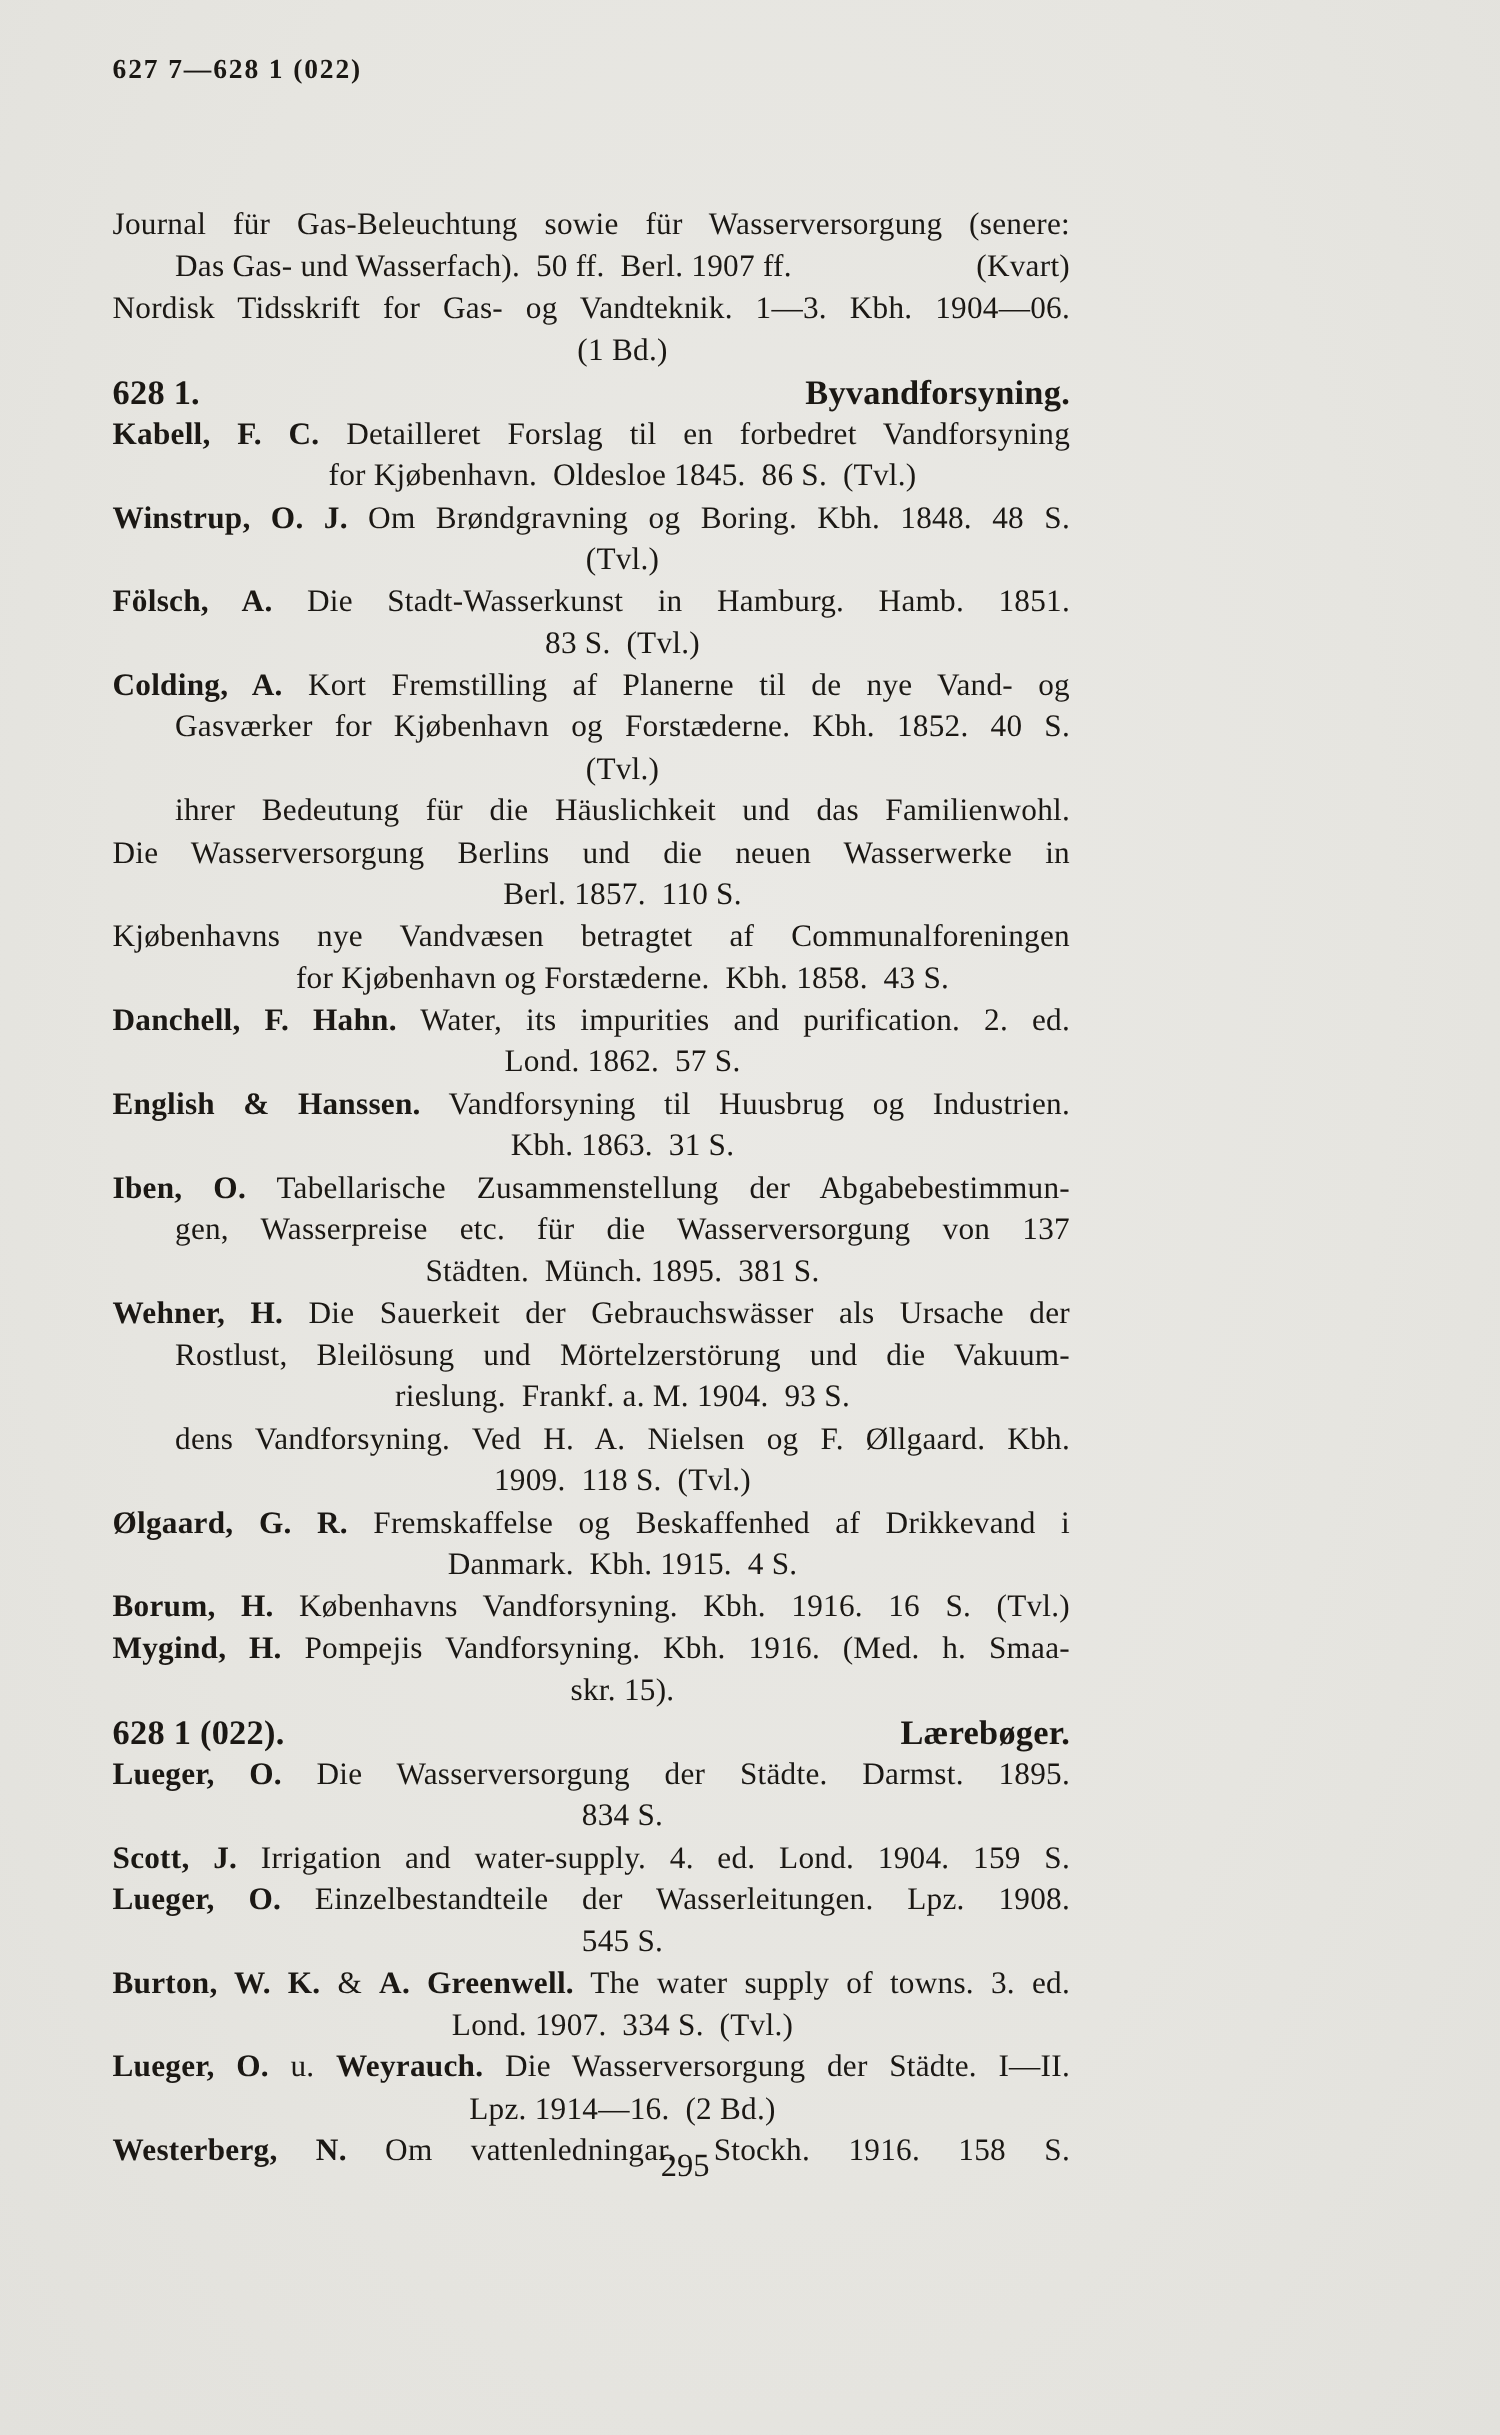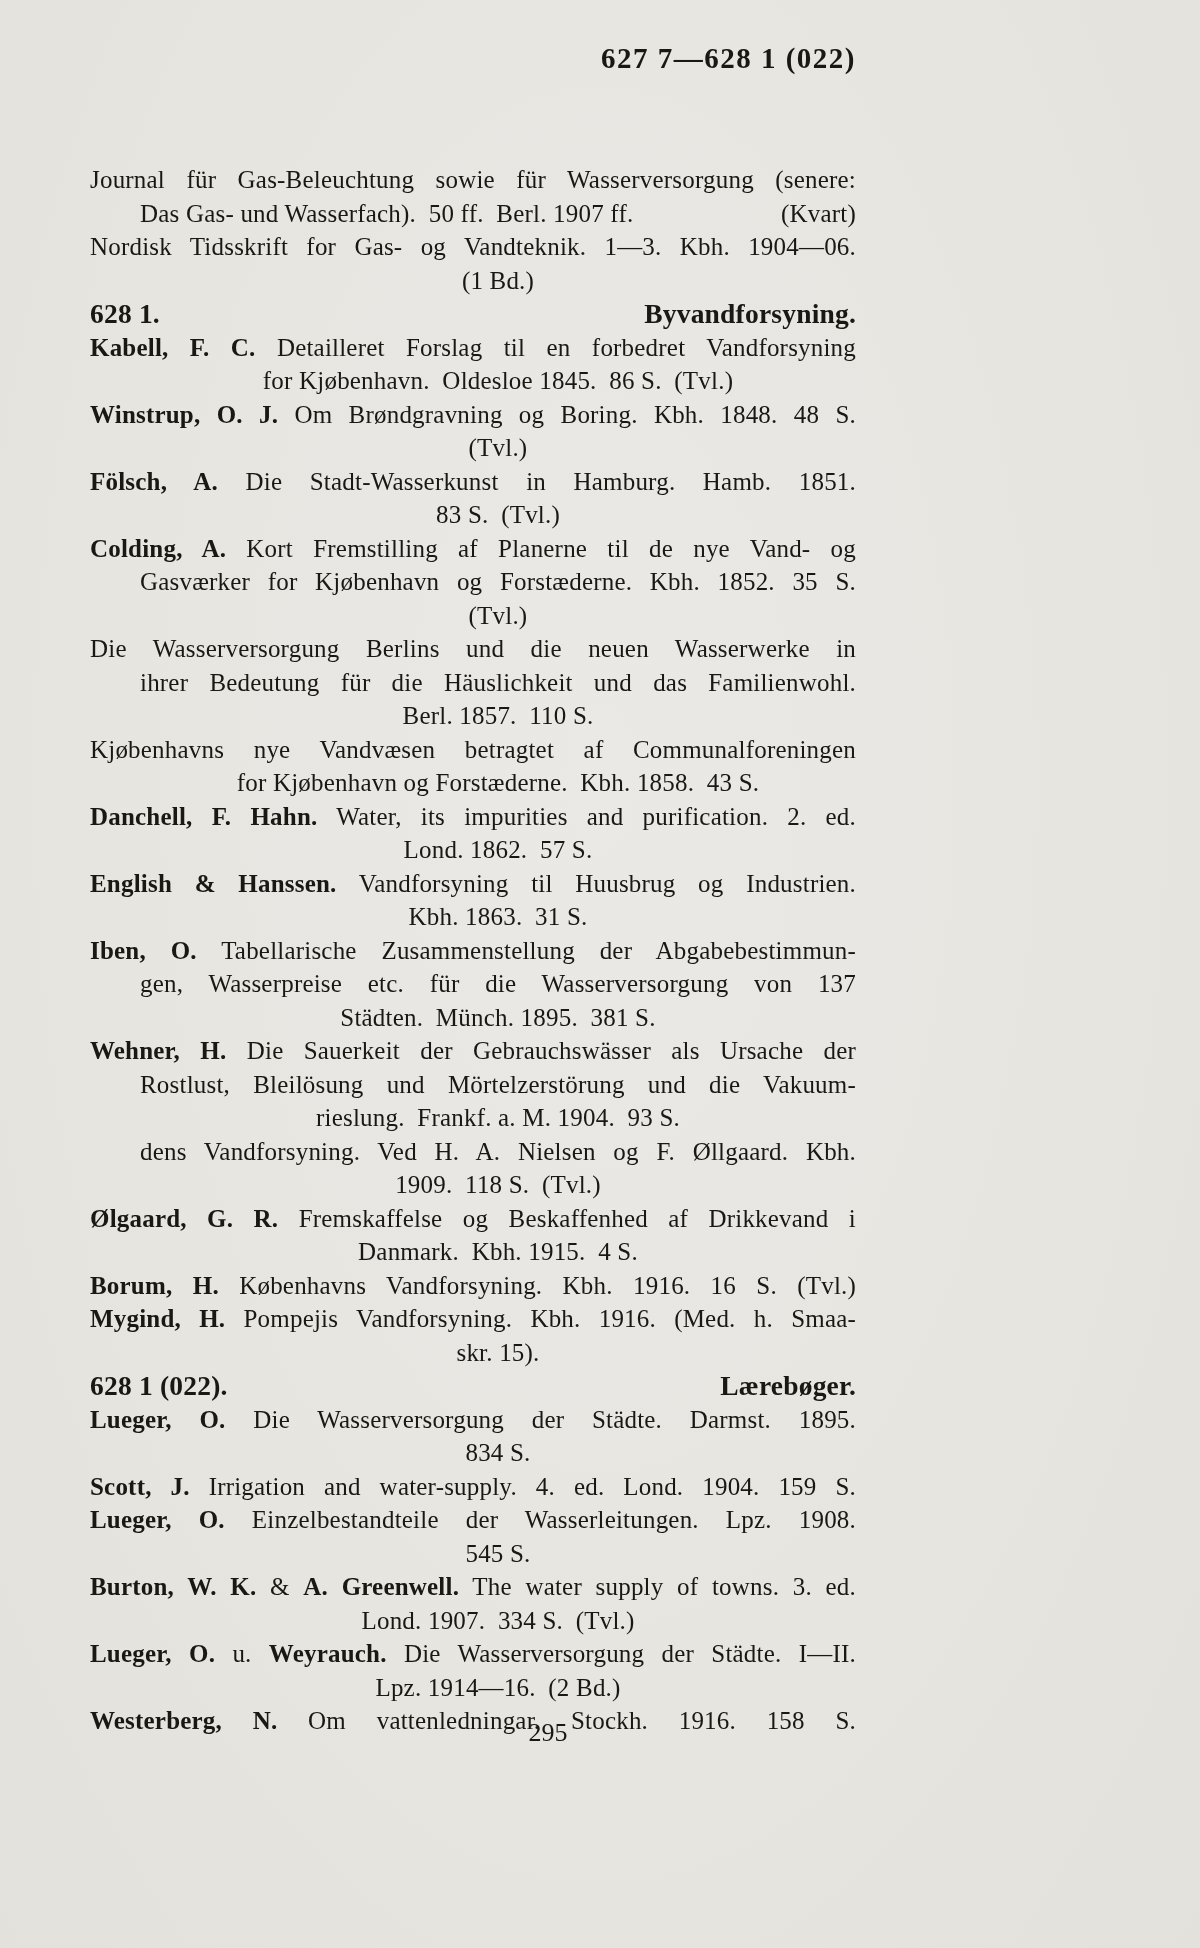--- a/index.html
+++ b/index.html
@@ -8,21 +8,21 @@
     width:1200px;height:1948px;
     margin:0 auto;
     background:#e7e6e1;
     background-image:radial-gradient(ellipse at 50% 40%, #eae9e5 0%, #e6e5e0 60%, #e2e1dc 100%);
     font-family:"Liberation Serif","DejaVu Serif",serif;
     color:#1b1814;
     overflow:hidden;
   }
   .header{
     position:absolute;top:42px;left:90px;width:766px;
-    text-align:right;font-weight:bold;font-size:29px;
+    text-align:left;font-weight:bold;font-size:22px;
     letter-spacing:1.5px;
   }
   .bib{
     position:absolute;top:116px;left:90px;width:766px;
     font-size:25px;line-height:33.5px;
     letter-spacing:0.2px;
     margin-top:47px;
   }
   .line{min-height:33.5px;}
   .ind1{padding-left:50px;}
@@ -54,24 +54,24 @@
         <span><span class="bold">628 1.</span></span>
         <span class="bold">Byvandforsyning.</span>
       </div>
       <div class="line ind0 a-j"><span><span class="bold">Kabell, F. C.</span><span> Detailleret Forslag til en forbedret Vandforsyning</span></span></div>
       <div class="line ind1 a-l"><span><span>for Kjøbenhavn. Oldesloe 1845. 86 S. (Tvl.)</span></span></div>
       <div class="line ind0 a-j"><span><span class="bold">Winstrup, O. J.</span><span> Om Brøndgravning og Boring. Kbh. 1848. 48 S.</span></span></div>
       <div class="line ind1 a-l"><span><span>(Tvl.)</span></span></div>
       <div class="line ind0 a-j"><span><span class="bold">Fölsch, A.</span><span> Die Stadt-Wasserkunst in Hamburg. Hamb. 1851.</span></span></div>
       <div class="line ind1 a-l"><span><span>83 S. (Tvl.)</span></span></div>
       <div class="line ind0 a-j"><span><span class="bold">Colding, A.</span><span> Kort Fremstilling af Planerne til de nye Vand- og</span></span></div>
-      <div class="line ind1 a-j"><span><span>Gasværker for Kjøbenhavn og Forstæderne. Kbh. 1852. 35 S.</span></span></div>
+      <div class="line ind1 a-j"><span><span>Gasværker for Kjøbenhavn og Forstæderne. Kbh. 1852. 40 S.</span></span></div>
       <div class="line ind1 a-l"><span><span>(Tvl.)</span></span></div>
+      <div class="line ind1 a-j"><span><span>ihrer Bedeutung für die Häuslichkeit und das Familienwohl.</span></span></div>
       <div class="line ind0 a-j"><span><span>Die Wasserversorgung Berlins und die neuen Wasserwerke in</span></span></div>
-      <div class="line ind1 a-j"><span><span>ihrer Bedeutung für die Häuslichkeit und das Familienwohl.</span></span></div>
       <div class="line ind1 a-l"><span><span>Berl. 1857. 110 S.</span></span></div>
       <div class="line ind0 a-j"><span><span>Kjøbenhavns nye Vandvæsen betragtet af Communalforeningen</span></span></div>
       <div class="line ind1 a-l"><span><span>for Kjøbenhavn og Forstæderne. Kbh. 1858. 43 S.</span></span></div>
       <div class="line ind0 a-j"><span><span class="bold">Danchell, F. Hahn.</span><span> Water, its impurities and purification. 2. ed.</span></span></div>
       <div class="line ind1 a-l"><span><span>Lond. 1862. 57 S.</span></span></div>
       <div class="line ind0 a-j"><span><span class="bold">English &amp; Hanssen.</span><span> Vandforsyning til Huusbrug og Industrien.</span></span></div>
       <div class="line ind1 a-l"><span><span>Kbh. 1863. 31 S.</span></span></div>
       <div class="line ind0 a-j"><span><span class="bold">Iben, O.</span><span> Tabellarische Zusammenstellung der Abgabebestimmun-</span></span></div>
       <div class="line ind1 a-j"><span><span>gen, Wasserpreise etc. für die Wasserversorgung von 137</span></span></div>
       <div class="line ind1 a-l"><span><span>Städten. Münch. 1895. 381 S.</span></span></div>

